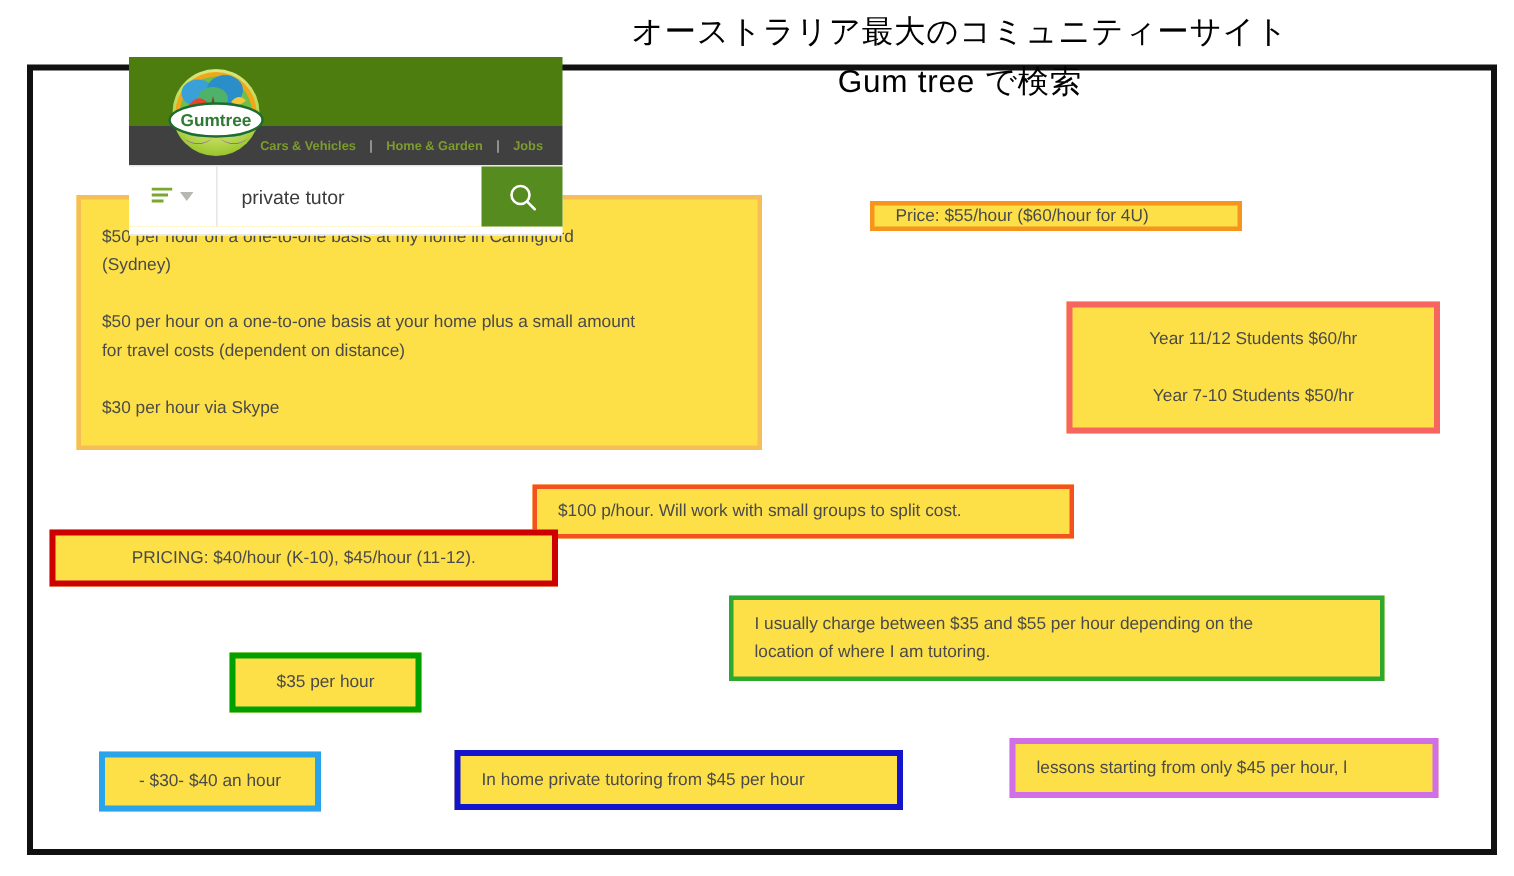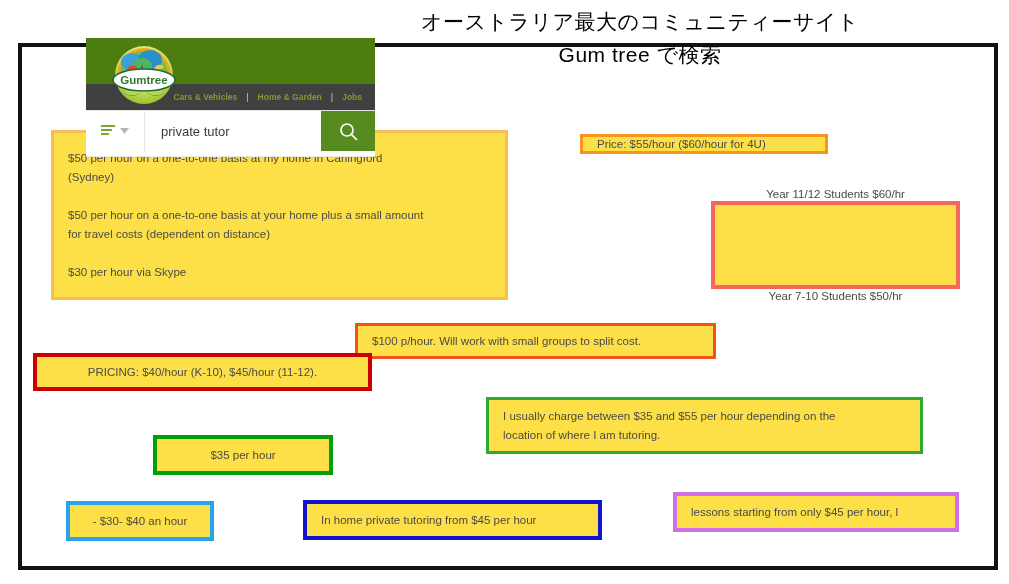--- a/index.html
+++ b/index.html
@@ -120,40 +120,40 @@
   <div class="ln">$50 per hour on a one-to-one basis at your home plus a small amount</div>
   <div class="ln">for travel costs (dependent on distance)</div>
   <div class="ln">&nbsp;</div>
   <div class="ln">$30 per hour via Skype</div>
 </div>
 
 <div class="box pad" style="left:580px;top:134px;width:248px;height:20px;border:3px solid #F7941E;">
   <div class="ln">Price: $55/hour ($60/hour for 4U)</div>
 </div>
 
-<div class="box pad center" style="left:711px;top:201px;width:249px;height:88px;border:4px solid #F7665E;gap:32px;">
+<div class="box pad center" style="left:711px;top:201px;width:249px;height:88px;border:4px solid #F7665E;">
   <div class="ln">Year 11/12 Students $60/hr</div>
   <div class="ln">&nbsp;</div>
   <div class="ln">Year 7-10 Students $50/hr</div>
 </div>
 
 <div class="box pad" style="left:355px;top:323px;width:361px;height:36px;border:3px solid #F4511E;">
   <div class="ln">$100 p/hour. Will work with small groups to split cost.</div>
 </div>
 
 <div class="box pad center" style="left:33px;top:353px;width:339px;height:38px;border:4px solid #CC0000;">
   <div class="ln">PRICING: $40/hour (K-10), $45/hour (11-12).</div>
 </div>
 
 <div class="box pad" style="left:486px;top:397px;width:437px;height:57px;border:3px solid #2EA82E;">
   <div class="ln">I usually charge between $35 and $55 per hour depending on the</div>
   <div class="ln">location of where I am tutoring.</div>
 </div>
 
-<div class="box pad center" style="left:153px;top:435px;width:180px;height:40px;border:4px solid #00A000;">
+<div class="box pad center" style="left:153px;top:435px;width:128px;height:40px;border:4px solid #00A000;">
   <div class="ln">$35 per hour</div>
 </div>
 
 <div class="box pad center" style="left:66px;top:501px;width:148px;height:40px;border:4px solid #29A3EA;">
   <div class="ln">- $30- $40 an hour</div>
 </div>
 
 <div class="box pad" style="left:303px;top:500px;width:299px;height:40px;border:4px solid #1414CC;">
   <div class="ln">In home private tutoring from $45 per hour</div>
 </div>

